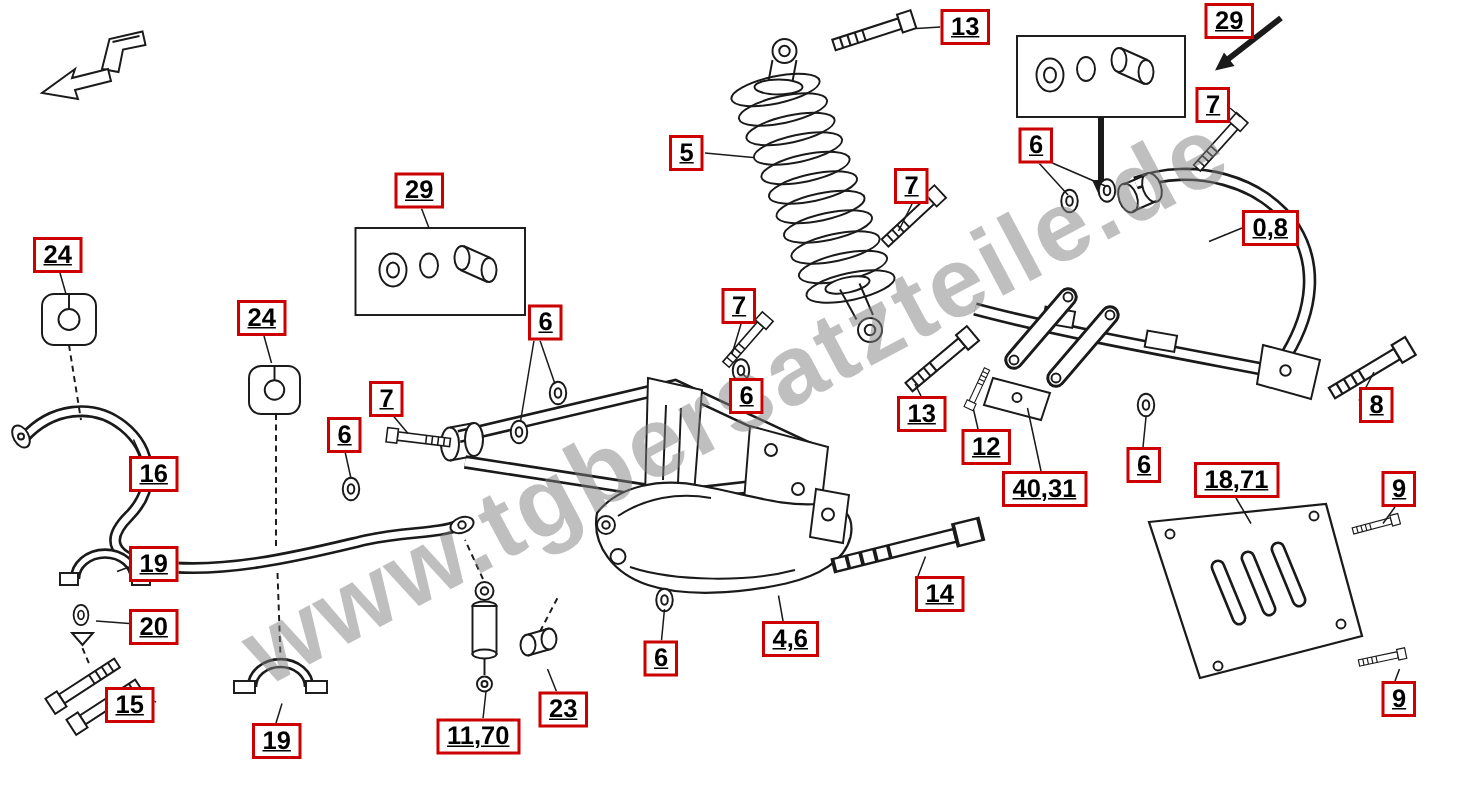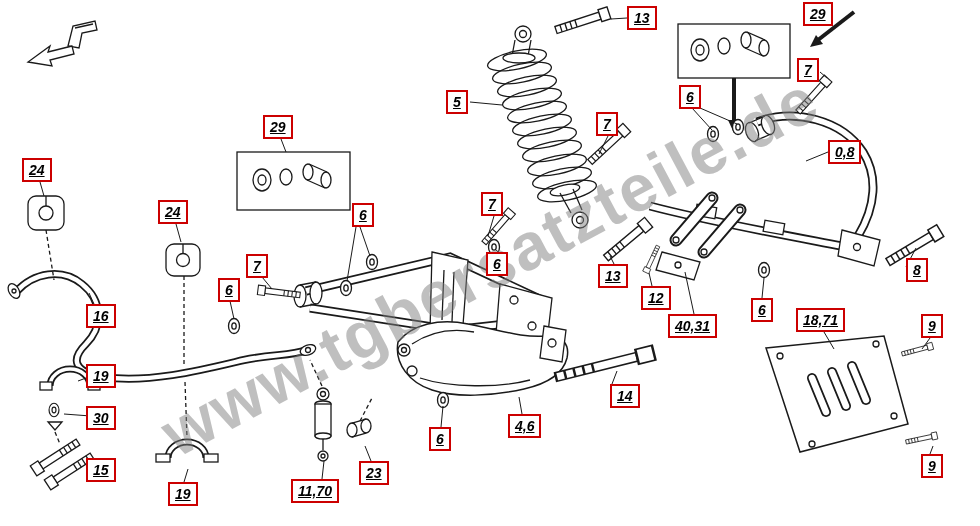--- a/index.html
+++ b/index.html
@@ -9,24 +9,23 @@
   .watermark{
     position:absolute;left:30px;top:228px;width:920px;z-index:2;
     text-align:center;transform:rotate(-28deg);
     font-size:66px;font-weight:bold;letter-spacing:2px;white-space:nowrap;
     color:rgba(128,128,128,0.5);pointer-events:none;
     font-family:"Liberation Sans",sans-serif;
   }
   .plabel{
     position:absolute;z-index:3;display:inline-block;
     background:#ffffff;border:2px solid #cc0000;
-    padding:0 5px;font-size:14px;font-weight:bold;line-height:20px;
+    padding:0 5px;font-size:17px;font-weight:bold;line-height:20px;
     color:#000;text-decoration:underline;cursor:pointer;
     font-family:"Liberation Sans",sans-serif;
-    font-style:italic;
   }
 </style>
 </head>
 <body>
 
 <div class="stage">
 
   <svg width="980" height="526" viewBox="0 0 980 526">
     <defs>
       <g id="bolt">
@@ -304,23 +303,23 @@
   <a class="plabel" style="left:486px;top:252px">6</a>
   <a class="plabel" style="left:598px;top:264px">13</a>
   <a class="plabel" style="left:906px;top:258px">8</a>
   <a class="plabel" style="left:641px;top:286px">12</a>
   <a class="plabel" style="left:751px;top:298px">6</a>
   <a class="plabel" style="left:86px;top:304px">16</a>
   <a class="plabel" style="left:668px;top:314px">40,31</a>
   <a class="plabel" style="left:796px;top:308px">18,71</a>
   <a class="plabel" style="left:921px;top:314px">9</a>
   <a class="plabel" style="left:86px;top:364px">19</a>
-  <a class="plabel" style="left:86px;top:406px">30</a>
+  <a class="plabel" style="left:86px;top:406px">20</a>
   <a class="plabel" style="left:610px;top:384px">14</a>
   <a class="plabel" style="left:508px;top:414px">4,6</a>
-  <a class="plabel" style="left:86px;top:458px">15</a>
+  <a class="plabel" style="left:70px;top:458px">15</a>
   <a class="plabel" style="left:168px;top:482px">19</a>
   <a class="plabel" style="left:429px;top:427px">6</a>
   <a class="plabel" style="left:359px;top:461px">23</a>
   <a class="plabel" style="left:291px;top:479px">11,70</a>
   <a class="plabel" style="left:921px;top:454px">9</a>
 
 </div>
 
 </body></html>

